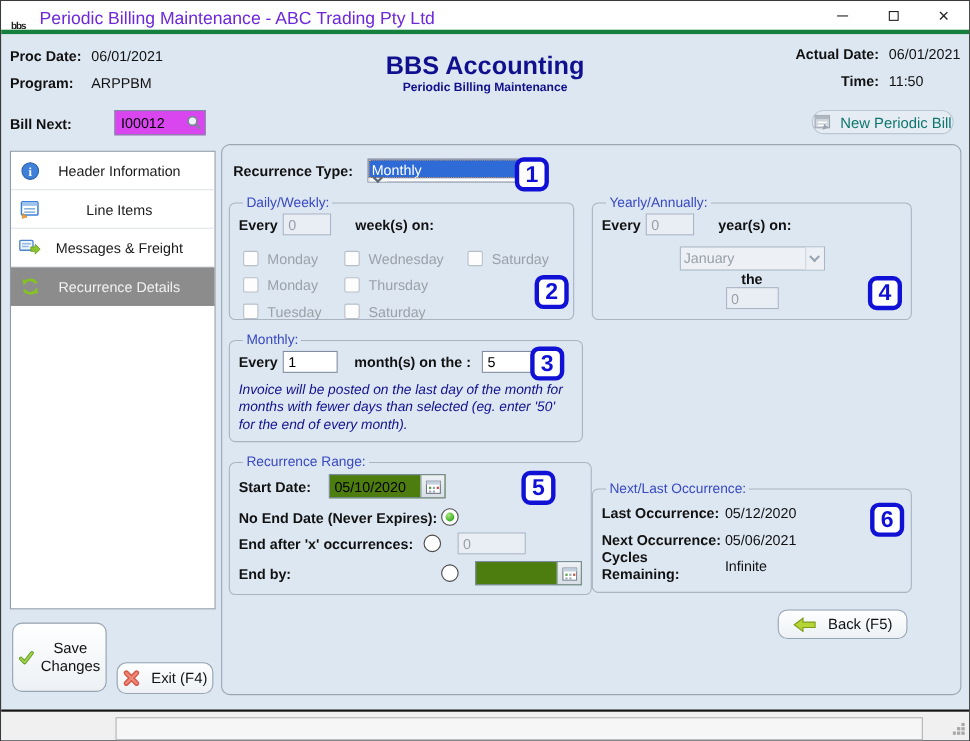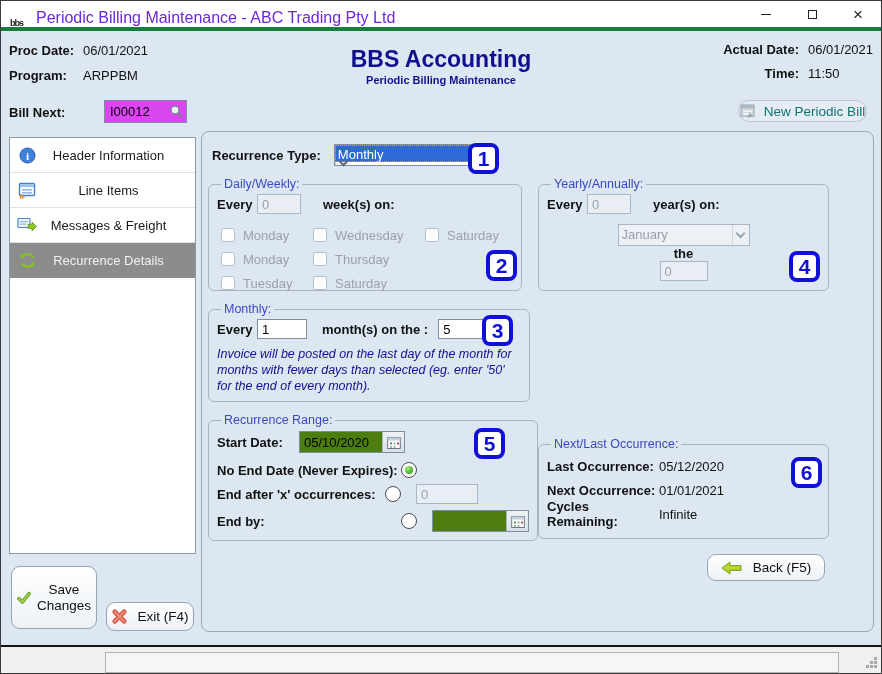--- a/index.html
+++ b/index.html
@@ -353,21 +353,21 @@
     </fieldset>
 
     <fieldset class="group" style="left:336px; top:305px; width:291px; height:102px;">
       <legend>Next/Last Occurrence:</legend>
       <div class="occ-row">
           <span class="blabel">Last Occurrence:</span>
           <span>05/12/2020</span>
         </div>
       <div class="occ-row">
           <span class="blabel">Next Occurrence:</span>
-          <span>01/01/2021</span>
+          <span>05/06/2021</span>
         </div>
       <div class="occ-row">
           <span class="blabel">Cycles Remaining:</span>
           <span>Infinite</span>
         </div>
     </fieldset>
 
     <div class="btn back-btn">
       <svg width="21" height="14" viewBox="0 0 21 14">
           <polygon points="9,1 9,4.6 20,4.6 20,9.4 9,9.4 9,13 1,7" fill="#b6d433" stroke="#7d9b19" stroke-width="1"></polygon>

